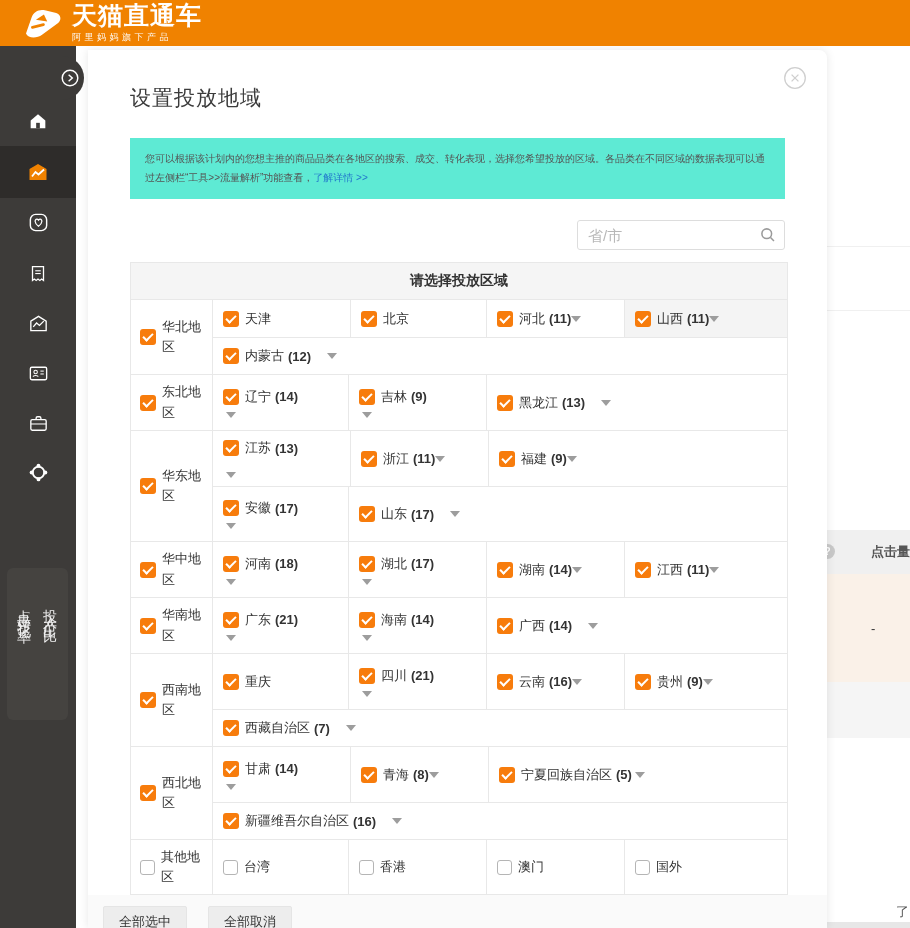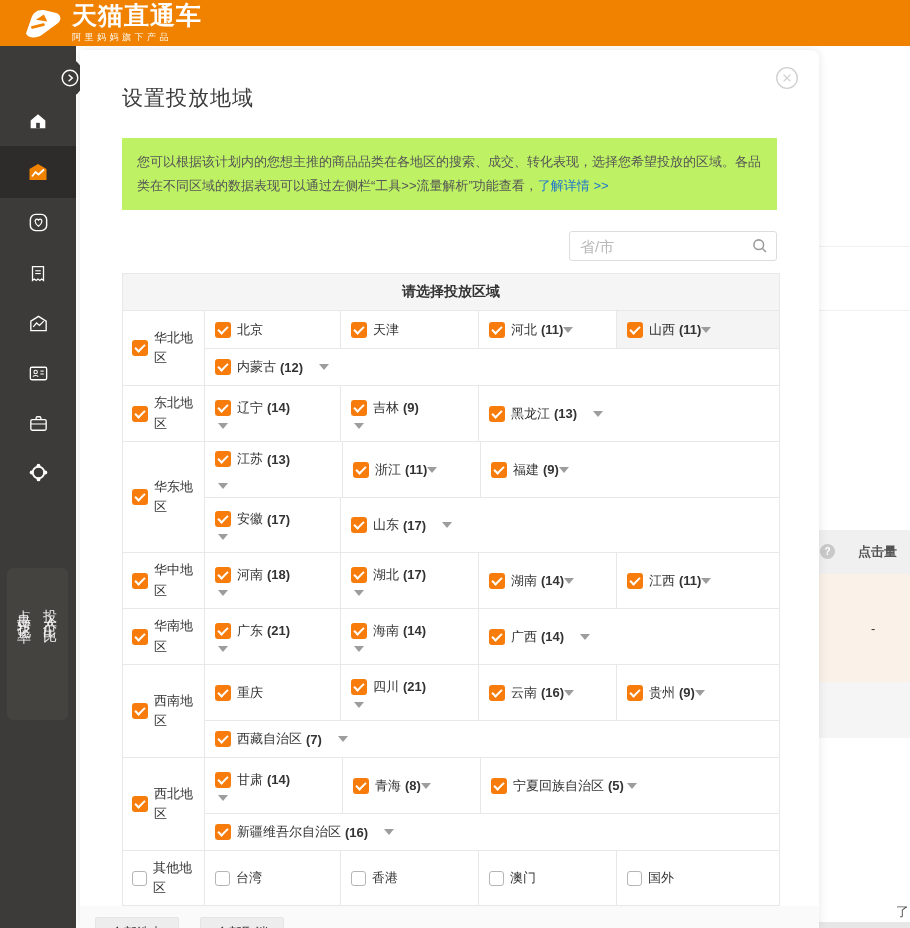--- a/index.html
+++ b/index.html
@@ -18,34 +18,34 @@
   .nav-item { position:absolute; left:0; width:76px; height:44px; display:flex; align-items:center; justify-content:center; cursor:pointer; }
   .nav-item.active { height:52px; background:#2e2c2a; }
   .metrics-panel { position:absolute; left:7px; top:522px; width:61px; height:152px; background:#454340; border-radius:6px; display:flex; justify-content:center; gap:12px; padding-top:30px; }
   .vtext { writing-mode:vertical-lr; text-orientation:upright; color:#f0f0f0; font-size:14px; letter-spacing:5px; line-height:1; }
 
   
   .bg-strip { position:absolute; left:815px; top:46px; width:95px; height:882px; background:#fff; z-index:5; }
   .bg-line { position:absolute; left:0; right:0; height:1px; background:#f0f0f0; }
   .bg-colhead { position:absolute; left:0; right:0; top:484px; height:44px; background:#f0f0f0; }
   .bg-colhead .qicon { position:absolute; left:5px; top:14px; width:15px; height:15px; background:#c9c9c9; color:#fff; border-radius:50%; font-size:10px; font-weight:bold; text-align:center; line-height:15px; }
-  .bg-colhead .colname { display:block; text-align:right; padding-right:13px; line-height:44px; font-size:13px; font-weight:bold; color:#555; }
+  .bg-colhead .colname { display:block; text-align:right; line-height:44px; font-size:13px; font-weight:bold; color:#555; }
   .bg-beige { position:absolute; left:0; right:0; top:528px; height:108px; background:#faf1e8; display:flex; align-items:center; }
   .bg-beige span { margin-left:56px; color:#333; font-size:13px; }
   .bg-gray2 { position:absolute; left:0; right:0; top:636px; height:56px; background:#f5f5f5; }
   .bg-foot { position:absolute; left:0; right:0; bottom:9px; height:16px; font-size:13px; color:#555; white-space:nowrap; }
   .bg-foot .f1 { position:absolute; left:1px;margin-top:28px; }
   .bg-foot .f2 { position:absolute; right:1px; }
   .bg-bottombar { position:absolute; left:0; right:0; bottom:0; height:6px; background:#e7e7e7; }
 
   
-  .modal { position:absolute; left:80px; top:50px; width:739px; height:878px; background:#fff; border-radius:0 8px 0 0; box-shadow:0 0 10px rgba(0,0,0,.10); z-index:25; overflow:hidden; }
+  .modal { position:absolute; left:88px; top:50px; width:739px; height:878px; background:#fff; border-radius:0 8px 0 0; box-shadow:0 0 10px rgba(0,0,0,.10); z-index:25; overflow:hidden; }
   .m-close { position:absolute; right:20px; top:16px; width:24px; height:24px; cursor:pointer; }
   .m-title { margin:34px 0 0 42px; font-size:21px; color:#3b3b3b; font-weight:500; letter-spacing:1px; }
-  .m-info { margin:26px 42px 0 42px; background:#bef264; padding:12px 15px; font-size:13px; color:#555; line-height:1.85; }
+  .m-info { margin:26px 42px 0 42px; background:#5eead4; padding:12px 15px; font-size:10px; color:#555; line-height:1.85; }
   .m-info a { color:#2277cc; text-decoration:none; cursor:pointer; }
   .m-search { position:relative; margin:21px 42px 0 42px; height:30px; }
   .m-search input { position:absolute; right:0; top:0; width:208px; height:30px; border:1px solid #ddd; border-radius:3px; padding:0 32px 0 10px; font-size:15px; color:#333; outline:none; font-family:inherit; }
   .m-search input::placeholder { color:#b8b8b8; }
   .m-search .mag { position:absolute; right:8px; top:6px; }
 
   
   .geo-table { margin:12px 42px 0 42px; width:658px; border:1px solid #e8e8e8; font-size:13px; color:#333; }
   .t-head { height:37px; display:flex; align-items:center; justify-content:center; background:#f5f5f5; border-bottom:1px solid #e8e8e8; font-weight:bold; font-size:14px; }
   .t-row { display:flex; border-bottom:1px solid #e8e8e8; }
@@ -214,30 +214,30 @@
   <div class="geo-table">
     <div class="t-head">请选择投放区域</div>
     <div id="rows-container">
         <div class="t-row">
           <div class="region-cell">
             <div class="cb on"></div>
             <span class="r-label">华北地区</span>
           </div>
           <div class="subrows">
             <div class="subrow" style="min-height: 37px;">
+              <div class="cell bordered" style="width: 138px;">
+                <div class="line1">
+                  <div class="cb on"></div>
+                  <span class="p-label">天津</span>
+                </div>
+              </div>
               <div class="cell bordered" style="width: 136px;">
                 <div class="line1">
                   <div class="cb on"></div>
                   <span class="p-label">北京</span>
-                </div>
-              </div>
-              <div class="cell bordered" style="width: 138px;">
-                <div class="line1">
-                  <div class="cb on"></div>
-                  <span class="p-label">天津</span>
                 </div>
               </div>
               <div class="cell bordered" style="width: 138px;">
                 <div class="line1">
                   <div class="cb on"></div>
                   <span class="p-label">河北</span>
                   <span class="p-count">(11)</span>
                   <div class="arrow right"></div>
                 </div>
               </div>

